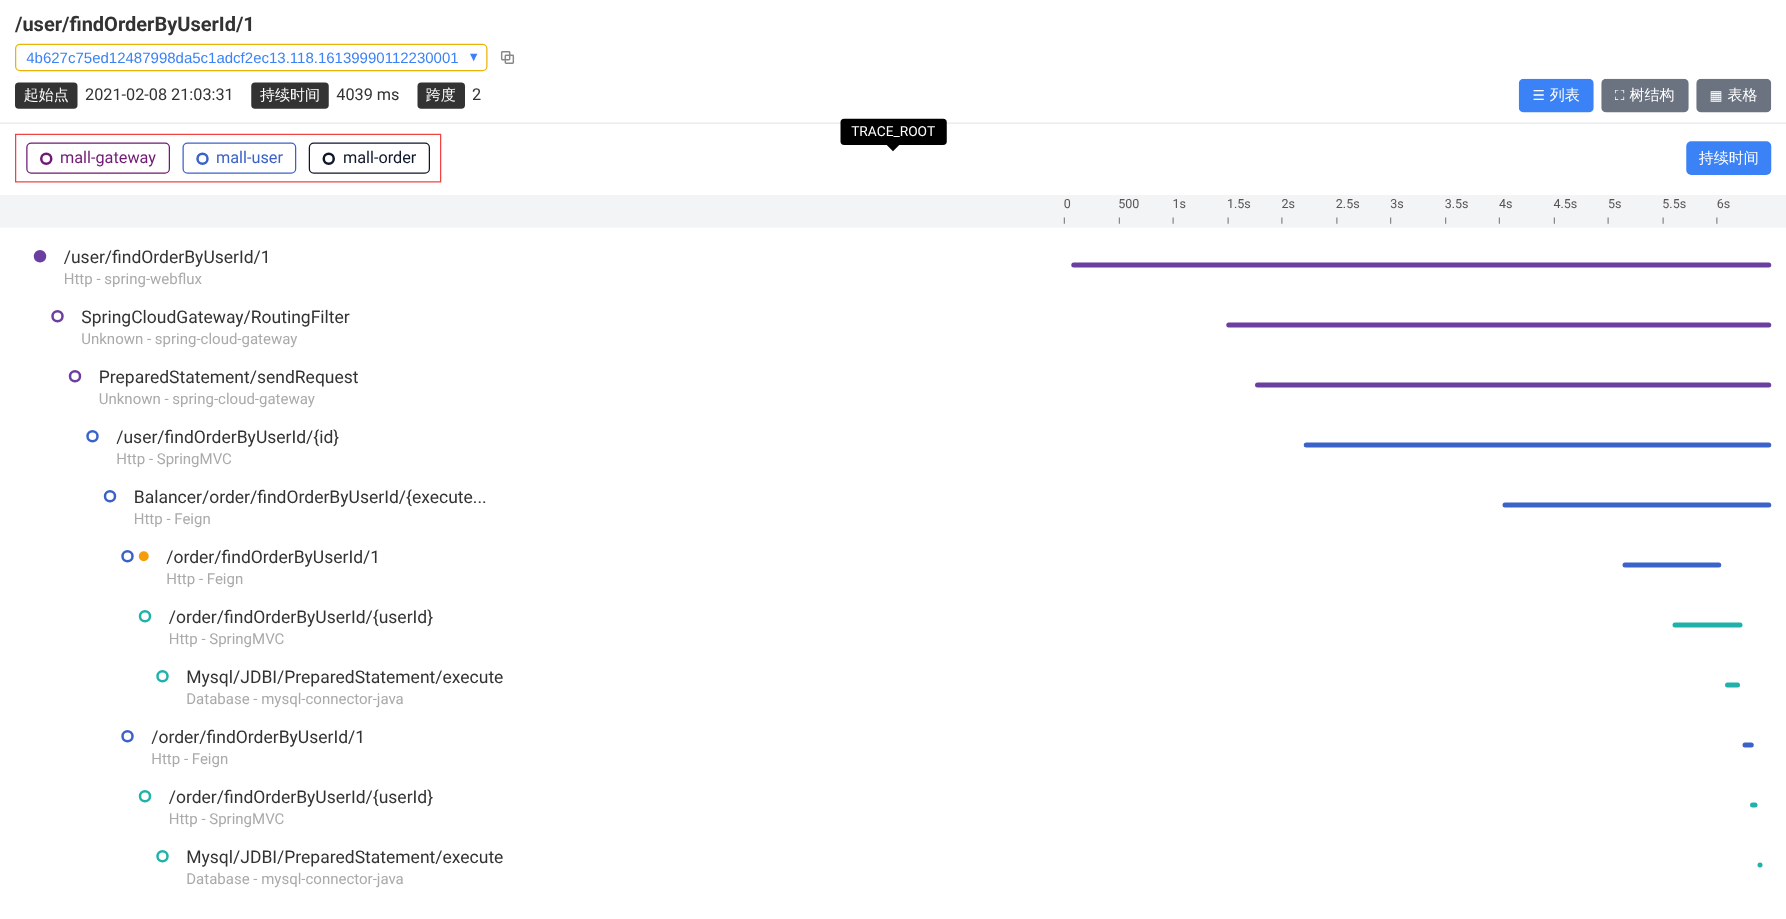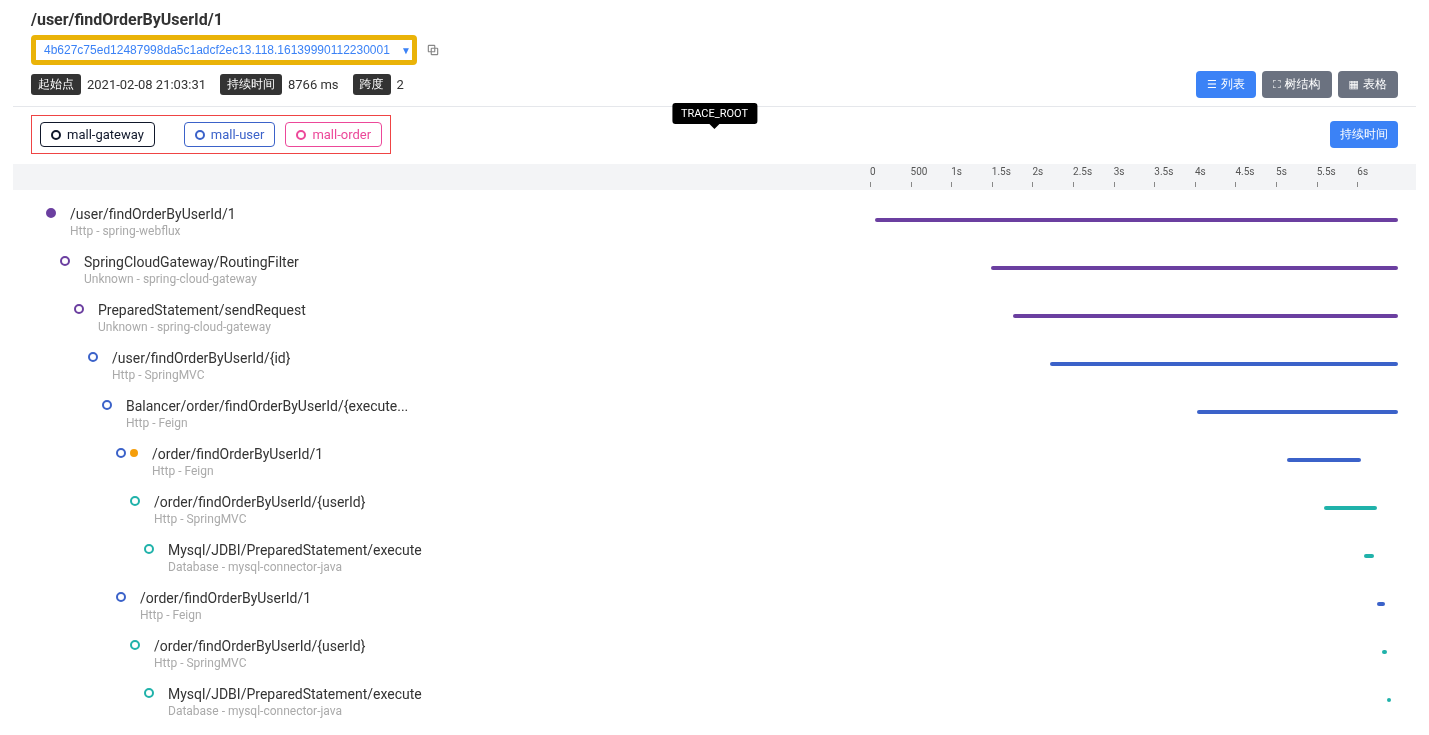--- a/index.html
+++ b/index.html
@@ -1,25 +1,25 @@
 <!DOCTYPE html>
 <html><head>
   <meta charset="utf-8">
   <style>
     * { box-sizing: border-box; margin: 0; padding: 0; }
     body { font-family: -apple-system, BlinkMacSystemFont, "Segoe UI", Roboto, "Helvetica Neue", Arial, sans-serif; font-size: 13px; color: #333; background: #fff; }
     
-    .page { padding: 0 31px; }
+    .page { padding: 0 12px; }
     
     .title { font-size: 16px; font-weight: 700; color: #333; padding: 10px 0 6px; }
     
     .header-row { display: flex; align-items: center; gap: 8px; margin-bottom: 6px; }
     
     .trace-select {
-      border: 5px solid #eab308;
+      border: 1px solid #eab308;
       border-radius: 4px;
       padding: 3px 22px 3px 8px;
       color: #3b82f6;
       font-size: 12px;
       background: #fff;
       min-width: 370px;
       appearance: none;
       position: relative;
     }
     .select-wrap { position: relative; display: inline-block; }
@@ -47,23 +47,23 @@
     .btn .ic { font-size: 11px; }
     
     .divider { border-top: 1px solid #e5e7eb; margin: 2px -18px 0; }
     
     .controls-row { display: flex; align-items: center; padding: 8px 0 10px; position: relative; }
     .services-box { border: 1px solid #ef4444; padding: 6px 8px; display: inline-flex; gap: 10px; }
     .service-chip { 
       border: 1px solid currentColor; border-radius: 4px; padding: 4px 10px; display: inline-flex; align-items: center; gap: 6px; font-size: 13px; cursor:pointer;
     }
     .chip-circle { width: 10px; height: 10px; border-radius: 50%; border: 2px solid currentColor; display:inline-block; }
-    .chip-purple { color: #0f172a; }
-    .chip-blue { color: #3b62c9; margin-left: 19px; }
-    .chip-teal { color: #ec4899; }
+    .chip-purple { color: #701a75; }
+    .chip-blue { color: #3b62c9; }
+    .chip-teal { color: #0f172a; }
     
     .trace-root-badge {
       position: absolute; left: 50%; transform: translateX(-50%); top: -4px;
       background: #000; color: #fff; font-size: 11px; padding: 4px 9px;
       border-radius: 3px;
     }
     .trace-root-badge::after {
       content: ''; position: absolute; bottom: -5px; left: 50%; transform: translateX(-50%);
       border-left: 5px solid transparent; border-right: 5px solid transparent; border-top: 5px solid #000;
     }
@@ -122,21 +122,21 @@
         <rect x="9" y="9" width="11" height="11" rx="1"></rect>
           <rect x="4" y="4" width="11" height="11" rx="1"></rect>
       </svg>
     </span>
   </div>
 
   <div class="meta-row">
     <span class="meta-badge">起始点</span>
     <span class="meta-val">2021-02-08 21:03:31</span>
     <span class="meta-badge">持续时间</span>
-    <span class="meta-val">8766 ms</span>
+    <span class="meta-val">4039 ms</span>
     <span class="meta-badge">跨度</span>
     <span class="meta-val">2</span>
 
     <div class="view-buttons">
       <div class="btn btn-primary">
         <span class="ic">☰</span>
         <span>列表</span>
       </div>
       <div class="btn btn-gray">
         <span class="ic">⛶</span>

